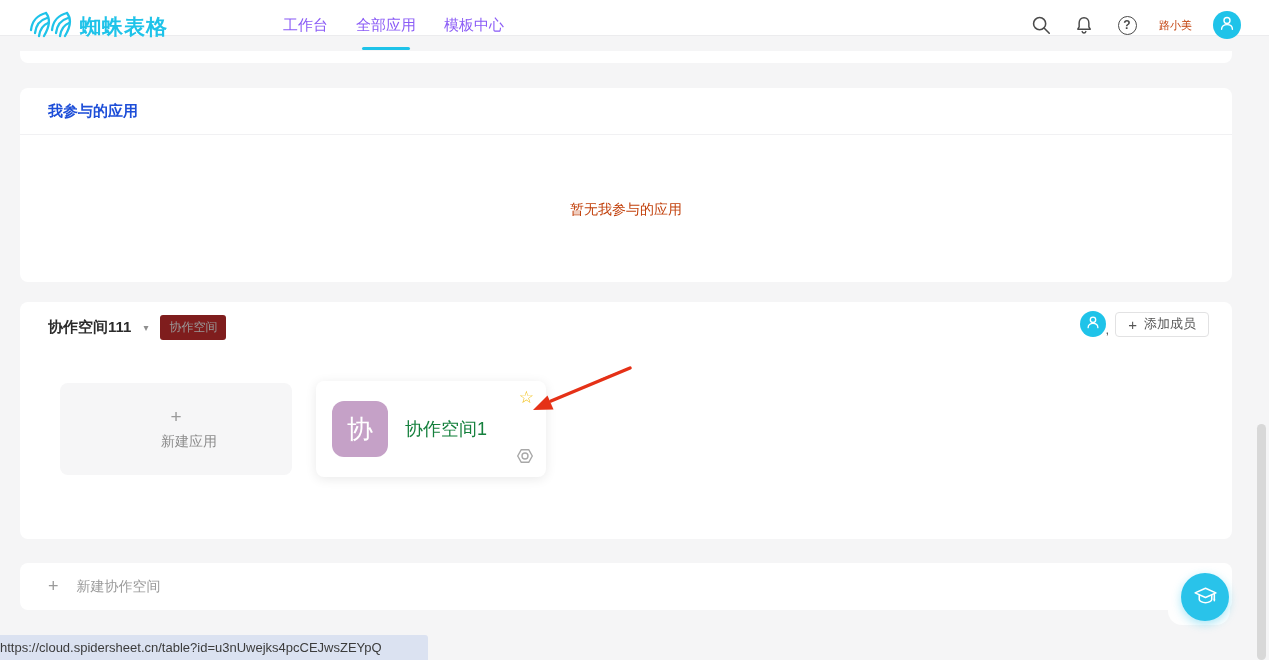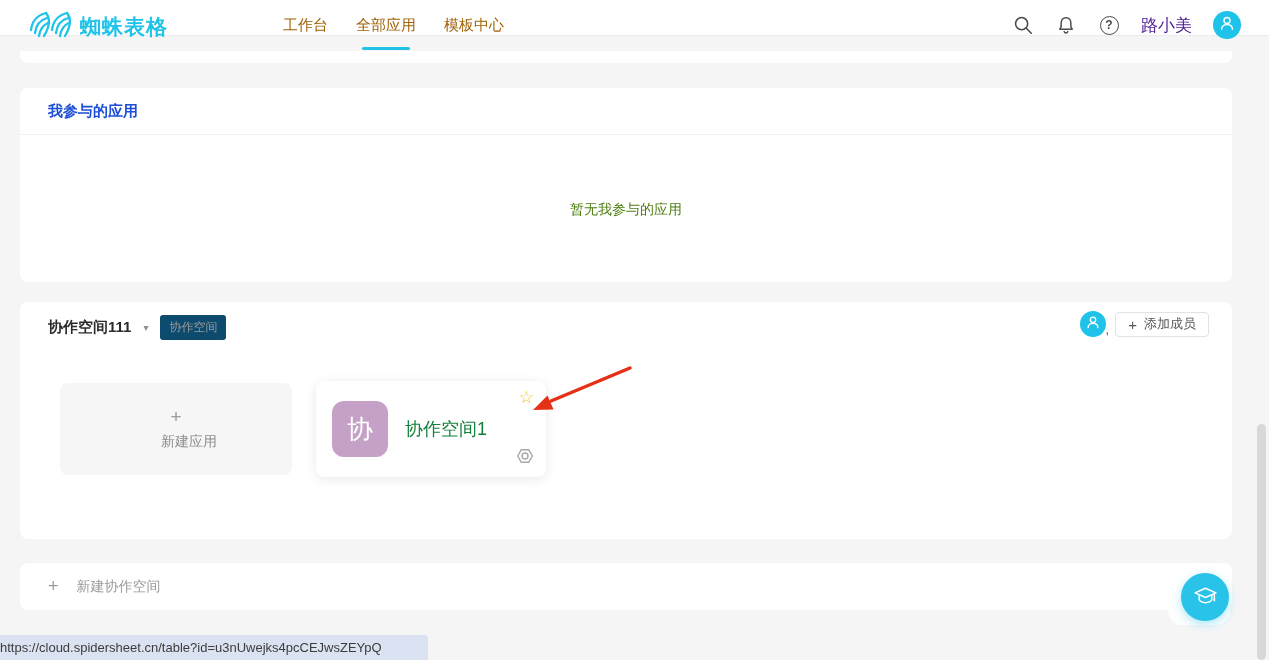--- a/index.html
+++ b/index.html
@@ -9,48 +9,48 @@
     background:#f5f5f6; overflow:hidden; position:relative;
     color:#333;
   }
 
   
   .header { position:absolute; top:0; left:0; width:1269px; height:36px;
     background:#fff; border-bottom:1px solid #ececee; z-index:20; }
   .logo { position:absolute; left:28px; top:10px; display:flex; align-items:center; gap:6px; }
   .logo-text { font-size:21px; font-weight:bold; color:#1fc3e9; letter-spacing:1px; }
   .nav { position:absolute; left:283px; top:0; height:50px; display:flex; gap:28px; }
-  .nav-item { height:50px; line-height:50px; font-size:15px; color:#a16207; cursor:pointer; position:relative; }
+  .nav-item { height:50px; line-height:50px; font-size:15px; color:#8b5cf6; cursor:pointer; position:relative; }
   .nav-item.active { font-weight:400; }
   .nav-item.active::after { content:""; position:absolute; left:50%; transform:translateX(-50%);
     bottom:0; width:48px; height:3px; background:#1fc3e9; border-radius:2px; }
   .hicons { position:absolute; right:28px; top:0; height:50px; display:flex; align-items:center; gap:21px; }
   .hicon { width:22px; height:22px; display:flex; align-items:center; justify-content:center; cursor:pointer; }
   .help-circle { width:19px; height:19px; border:1.6px solid #4a4a4a; border-radius:50%;
     font-size:12px; color:#4a4a4a; display:flex; align-items:center; justify-content:center; font-weight:bold;}
-  .username { font-size:17px; color:#4c1d95; cursor:pointer; }
+  .username { font-size:11px; color:#c2410c; cursor:pointer; }
   .avatar { width:28px; height:28px; border-radius:50%; background:#1fc3e9;
     display:flex; align-items:center; justify-content:center; cursor:pointer; }
 
   
   .partial-card { position:absolute; left:20px; top:51px; width:1212px; height:12px;
     background:#fff; border-radius:0 0 8px 8px; }
   .card { position:absolute; left:20px; width:1212px; background:#fff; border-radius:8px; }
   .card1 { top:88px; height:194px; }
   .card1-title { position:absolute; left:28px; top:0; height:46px; line-height:46px;
     font-size:15px; font-weight:bold; color:#1d4ed8; }
   .card1-divider { position:absolute; left:0; top:46px; width:100%; height:1px; background:#f1f1f3; }
   .empty-text { position:absolute; left:0; top:113px; width:100%; text-align:center;
-    font-size:14px; color:#4d7c0f; }
+    font-size:14px; color:#c2410c; }
 
   .card2 { top:302px; height:237px; }
   .ws-head { position:absolute; left:28px; top:12px; height:26px; display:flex; align-items:center; gap:10px; }
   .ws-title { font-size:15px; font-weight:bold; color:#2b2b2b; }
   .caret { font-size:10px; color:#8f8f8f; cursor:pointer; padding:0 2px; }
-  .ws-badge { font-size:12px; color:#9a9a9a; background:#0c4a6e; border-radius:3px; padding:4px 9px; }
+  .ws-badge { font-size:12px; color:#9a9a9a; background:#7f1d1d; border-radius:3px; padding:4px 9px; }
   .ws-head-right { position:absolute; right:23px; top:9px; display:flex; align-items:center; gap:6px; }
   .member-avatar { width:26px; height:26px; border-radius:50%; background:#1fc3e9;
     display:flex; align-items:center; justify-content:center; cursor:pointer; }
   .avatar-suffix { font-size:13px; color:#555; margin-left:-6px; margin-top:10px; }
   .add-member-btn { display:flex; align-items:center; gap:7px; border:1px solid #e2e2e3;
     border-radius:4px; background:#fff; padding:4px 12px; font-size:13px; color:#555; cursor:pointer; height:25px; }
   .btn-plus { font-size:15px; color:#555; font-weight:300; line-height:1; }
 
   .new-app-card { position:absolute; left:40px; top:81px; width:232px; height:92px;
     background:#f6f6f7; border-radius:8px; cursor:pointer;

